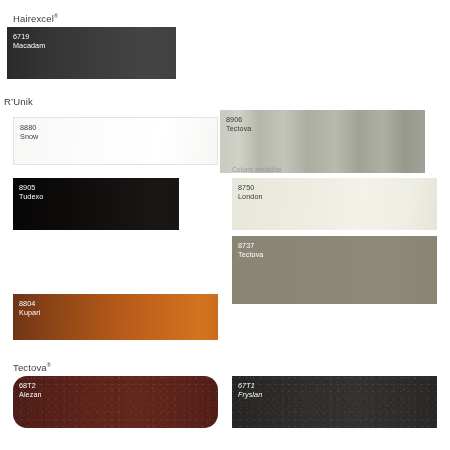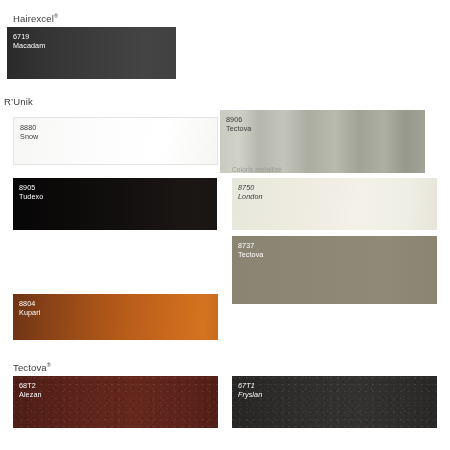--- a/index.html
+++ b/index.html
@@ -132,29 +132,29 @@
     <div class="metallic"></div>
     <div class="label label-dark">
       <span class="code">8906</span>
       <span class="name">Tectova</span>
     </div>
   </div>
 
   <div class="caption" style="left:232px; top:166px;">Coloris métallisé</div>
 
   <div class="swatch" style="left:13px; top:178px; width:166px; height:52px;
-              background:linear-gradient(90deg,#070606 0%,#0d0b0a 30%,#141110 62%,#1b1715 88%,#171413 100%);padding-left:38px;">
+              background:linear-gradient(90deg,#070606 0%,#0d0b0a 30%,#141110 62%,#1b1715 88%,#171413 100%);">
     <div class="label label-light">
       <span class="code">8905</span>
       <span class="name">Tudexo</span>
     </div>
   </div>
 
   <div class="swatch" style="left:232px; top:178px; width:205px; height:52px;
-              background:linear-gradient(95deg,#e8e7db 0%,#eeece1 35%,#f3f1e8 62%,#efeee4 85%,#e7e5d9 100%);font-style:italic;">
+              background:linear-gradient(95deg,#e8e7db 0%,#eeece1 35%,#f3f1e8 62%,#efeee4 85%,#e7e5d9 100%);">
     <div class="label label-dark">
       <span class="code">8750</span>
       <span class="name">London</span>
     </div>
   </div>
 
 
   <div class="swatch" style="left:232px; top:236px; width:205px; height:68px;
               background:linear-gradient(90deg,#8a8573 0%,#8d8876 45%,#8f8a78 75%,#8a8573 100%);">
     <div class="label label-light">
@@ -169,21 +169,21 @@
       <span class="code">8804</span>
       <span class="name">Kupari</span>
     </div>
   </div>
 
   <div class="section-title" style="left:13px; top:362px;">
     <span>Tectova</span><sup>®</sup>
   </div>
 
   <div class="swatch" style="left:13px; top:376px; width:205px; height:52px;
-              background:linear-gradient(90deg,#4e1d17 0%,#5c231a 30%,#64271c 60%,#5a221a 88%,#501e17 100%);">
+              background:linear-gradient(90deg,#4e1d17 0%,#5c231a 30%,#64271c 60%,#5a221a 88%,#501e17 100%);border-radius:14px;">
     <div class="grain"></div>
     <div class="label label-light">
       <span class="code">68T2</span>
       <span class="name">Alezan</span>
     </div>
   </div>
 
   <div class="swatch" style="left:232px; top:376px; width:205px; height:52px;
               background:linear-gradient(90deg,#282625 0%,#302e2c 32%,#343230 62%,#2e2c2a 88%,#292726 100%);font-style:italic;">
     <div class="grain"></div>

